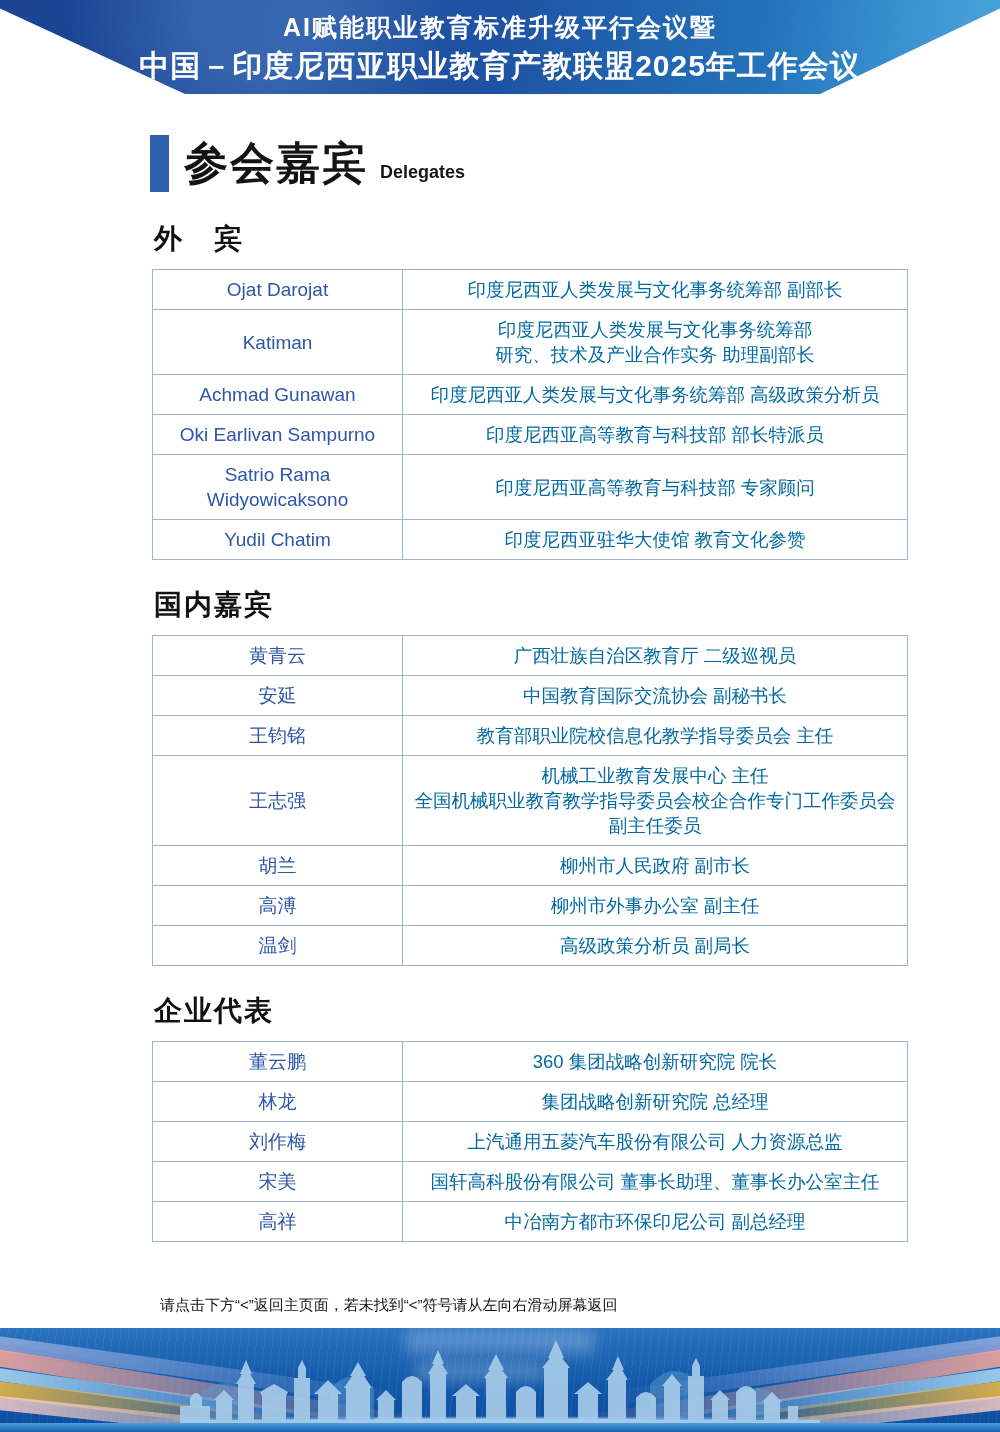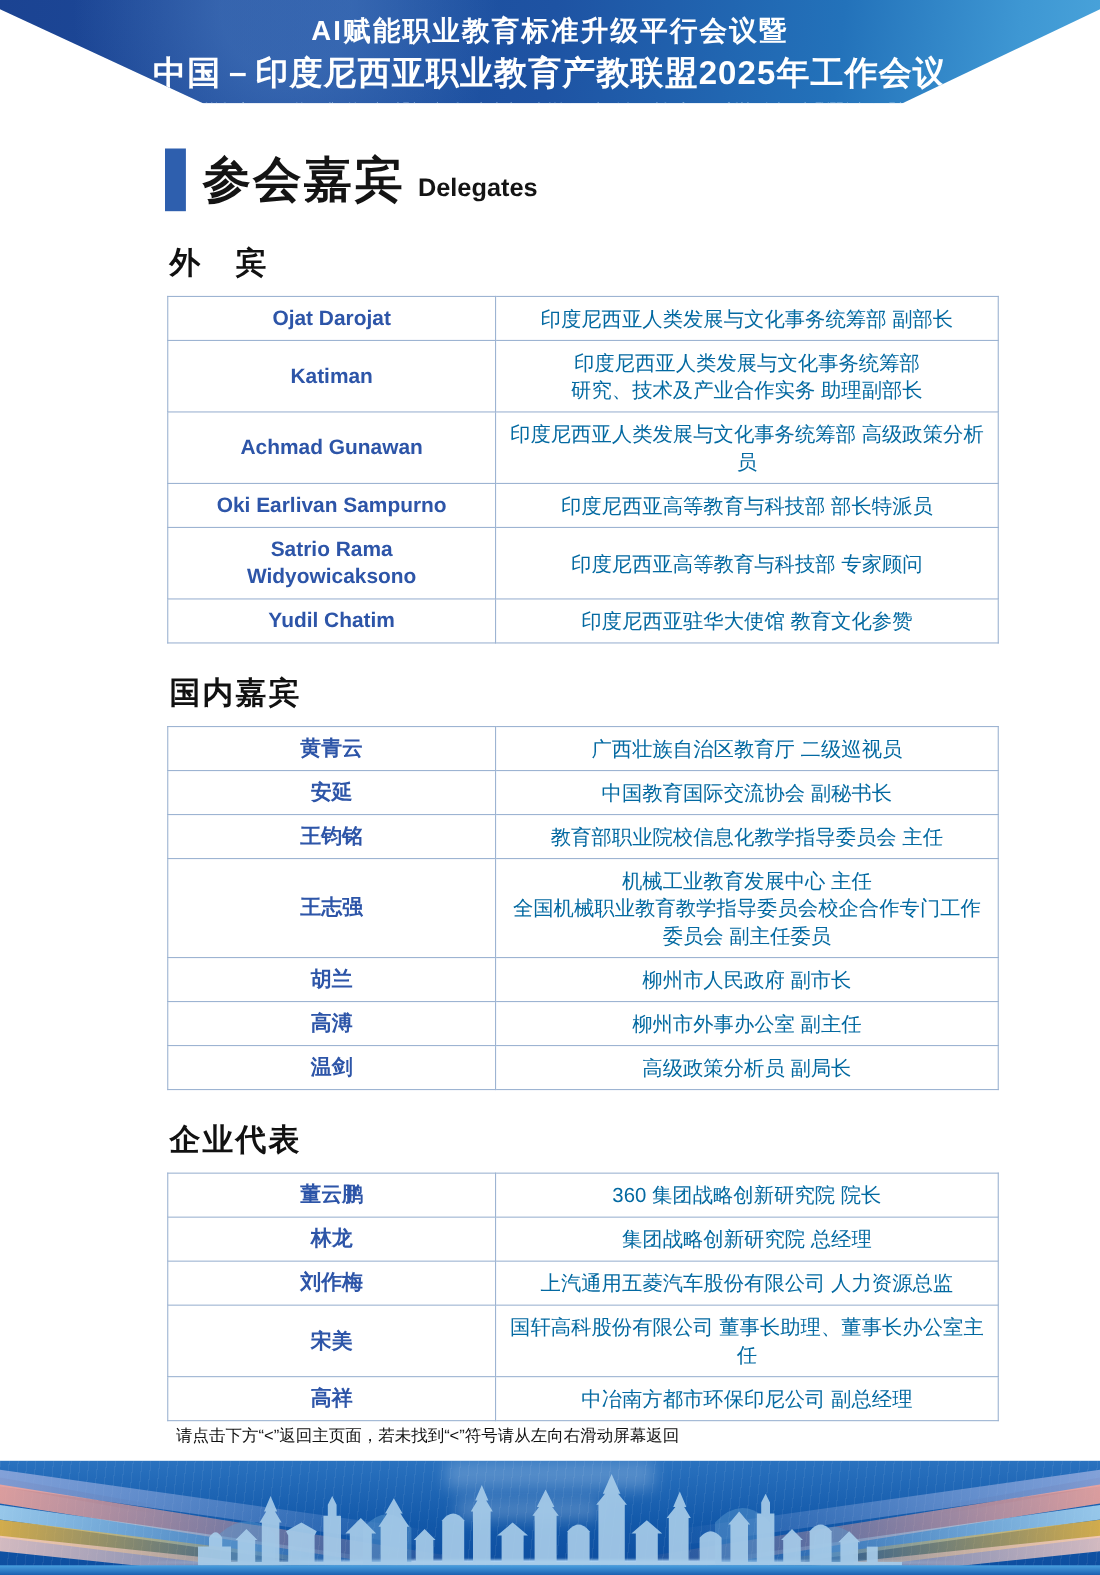--- a/index.html
+++ b/index.html
@@ -23,32 +23,32 @@
   .banner-inner { padding-top:11px; display:flex; flex-direction:column; align-items:center; }
   .banner-line1 { font-size:25px; font-weight:bold; letter-spacing:2px; }
   .banner-line2 { font-size:30px; font-weight:bold; letter-spacing:1px; margin-top:2px; }
   .banner-sub   { font-size:9.5px; color:#c9e0f4; margin-top:5px; letter-spacing:.2px; }
 
   
   .title-row { position:absolute; top:134px; left:150px; display:flex; align-items:center; }
   .title-bar { width:19px; height:57px; background:#2e5fae; margin-right:15px; }
   .title-text { display:flex; align-items:baseline; }
   .title-zh { font-size:44px; font-weight:900; color:#141414; letter-spacing:2px; }
-  .title-en { font-size:23px; font-weight:bold; color:#141414; margin-left:12px; }
+  .title-en { font-size:18px; font-weight:bold; color:#141414; margin-left:12px; }
 
   
   .sections { position:absolute; top:220px; left:152px; width:756px; }
   .section { margin-bottom:26px; }
   .section-heading { font-size:28px; font-weight:bold; color:#111; letter-spacing:2px; margin-bottom:11px; padding-left:2px; }
   table.delegates { width:756px; border-collapse:collapse; table-layout:fixed; }
   table.delegates td {
     border:1.6px solid #9db4d2; text-align:center; vertical-align:middle;
     padding:7px 10px; line-height:25px; background:#fff;
   }
-  td.cell-name  { width:298px; color:#2d55a8; font-weight:bold; font-size:19px; line-height:22px; }
+  td.cell-name  { width:250px; color:#2d55a8; font-weight:normal; font-size:19px; line-height:22px; }
   td.cell-title { font-size:18.5px; color:#0369a1; }
 
   
   .footer-note { position:absolute; left:160px; top:1296px; font-size:15px; font-weight:normal; color:#111; }
 
   
   .footer-art {
     position:absolute; left:0; bottom:0; width:1000px; height:104px; overflow:hidden;
     background: linear-gradient(180deg, #2a72bf 0%, #1258a9 55%, #0d4c9e 100%);
   }

